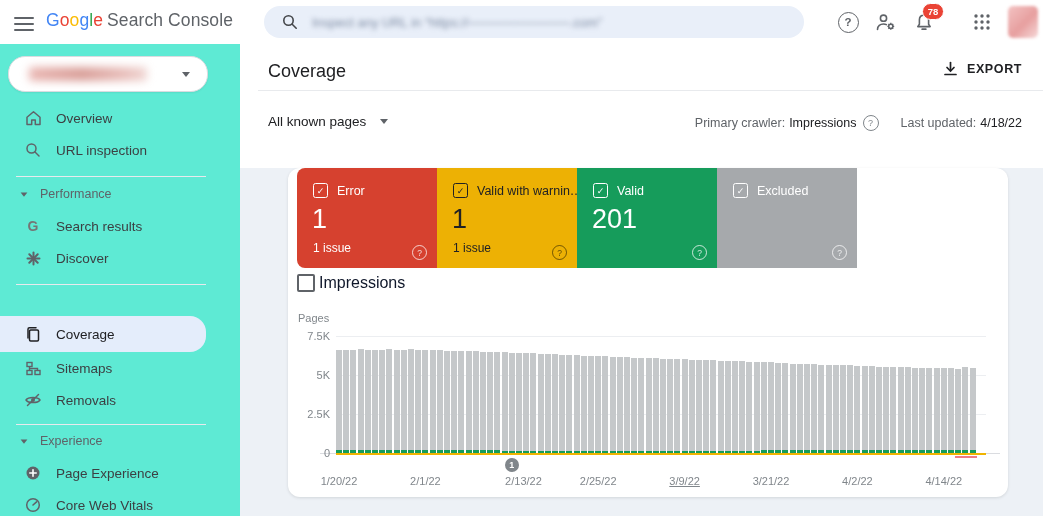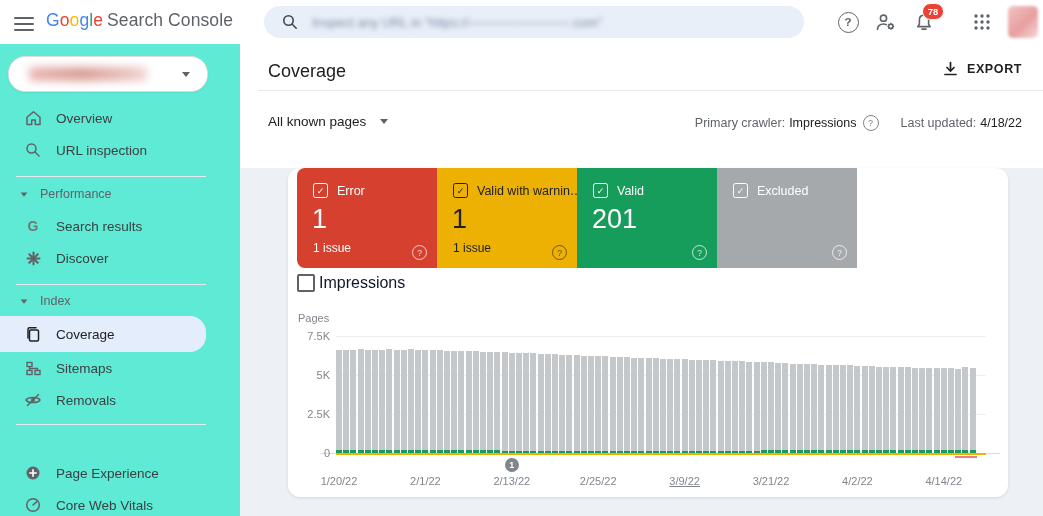--- a/index.html
+++ b/index.html
@@ -198,24 +198,20 @@
             <line x1="3.3" y1="3.3" x2="11.7" y2="11.7"></line>
             <line x1="11.7" y1="3.3" x2="3.3" y2="11.7"></line>
           </g>
         </svg>
       </span>
     <span class="nlabel">Discover</span>
   </div>
 
   <div class="navdiv" style="top:240px"></div>
 
-  <div class="sechead" style="top:246px">
-    <span class="caret"></span>
-    <span class="slabel">Index</span>
-  </div>
   <div class="navitem selected" style="top:272px">
     <span class="nicon">
         <svg width="17" height="17" viewBox="0 0 17 17">
           <rect x="4.5" y="4" width="9" height="11" rx="1.2" fill="#e4edfb" stroke="#202124" stroke-width="1.5"></rect>
           <path d="M3 12 V3.2 C3 2.4 3.6 1.8 4.4 1.8 H11" fill="none" stroke="#202124" stroke-width="1.5" stroke-linecap="round"></path>
         </svg>
       </span>
     <span class="nlabel">Coverage</span>
   </div>
   <div class="navitem" style="top:308px">
@@ -237,20 +233,24 @@
           <path d="M2 8 C4.2 4.6 13.8 4.6 16 8 C13.8 11.4 4.2 11.4 2 8 Z" fill="none" stroke="#5f6368" stroke-width="1.4"></path>
           <circle cx="9" cy="8" r="2" fill="#5f6368"></circle>
           <line x1="3.5" y1="13.5" x2="14.5" y2="2.5" stroke="#5f6368" stroke-width="1.5" stroke-linecap="round"></line>
         </svg>
       </span>
     <span class="nlabel">Removals</span>
   </div>
 
   <div class="navdiv" style="top:380px"></div>
 
+  <div class="sechead" style="top:386px">
+    <span class="caret"></span>
+    <span class="slabel">Experience</span>
+  </div>
   <div class="navitem" style="top:413px">
     <span class="nicon">
         <svg width="16" height="16" viewBox="0 0 16 16">
           <circle cx="8" cy="8" r="6.5" fill="#5f6368"></circle>
           <g stroke="#fff" stroke-width="1.6" stroke-linecap="round">
             <line x1="8" y1="4.8" x2="8" y2="11.2"></line>
             <line x1="4.8" y1="8" x2="11.2" y2="8"></line>
           </g>
         </svg>
       </span>
@@ -612,21 +612,21 @@
             <div class="vseg" style="height: 3.354px;"></div>
           </div>
           <div class="warnline"></div>
           <div class="errline" style="left: 619.2px; width: 21.6px;"></div>
           <div class="ytick" style="top: -6px;">7.5K</div>
           <div class="ytick" style="top: 33px;">5K</div>
           <div class="ytick" style="top: 72px;">2.5K</div>
           <div class="ytick" style="top: 111px;">0</div>
           <div class="xlab" style="left: -27px;">1/20/22</div>
           <div class="xlab" style="left: 59.4px;">2/1/22</div>
-          <div class="xlab" style="left: 145.8px;">2/13/22</div>
+          <div class="xlab" style="left: 145.8px; text-align: right;">2/13/22</div>
           <div class="xlab" style="left: 232.2px;">2/25/22</div>
           <div class="xlab" style="left: 318.6px; text-decoration: underline;">3/9/22</div>
           <div class="xlab" style="left: 405px;">3/21/22</div>
           <div class="xlab" style="left: 491.4px;">4/2/22</div>
           <div class="xlab" style="left: 577.8px;">4/14/22</div>
           <div class="marker" style="left: 168.8px;">1</div>
         </div>
     </div>
   </div>
 </div>

